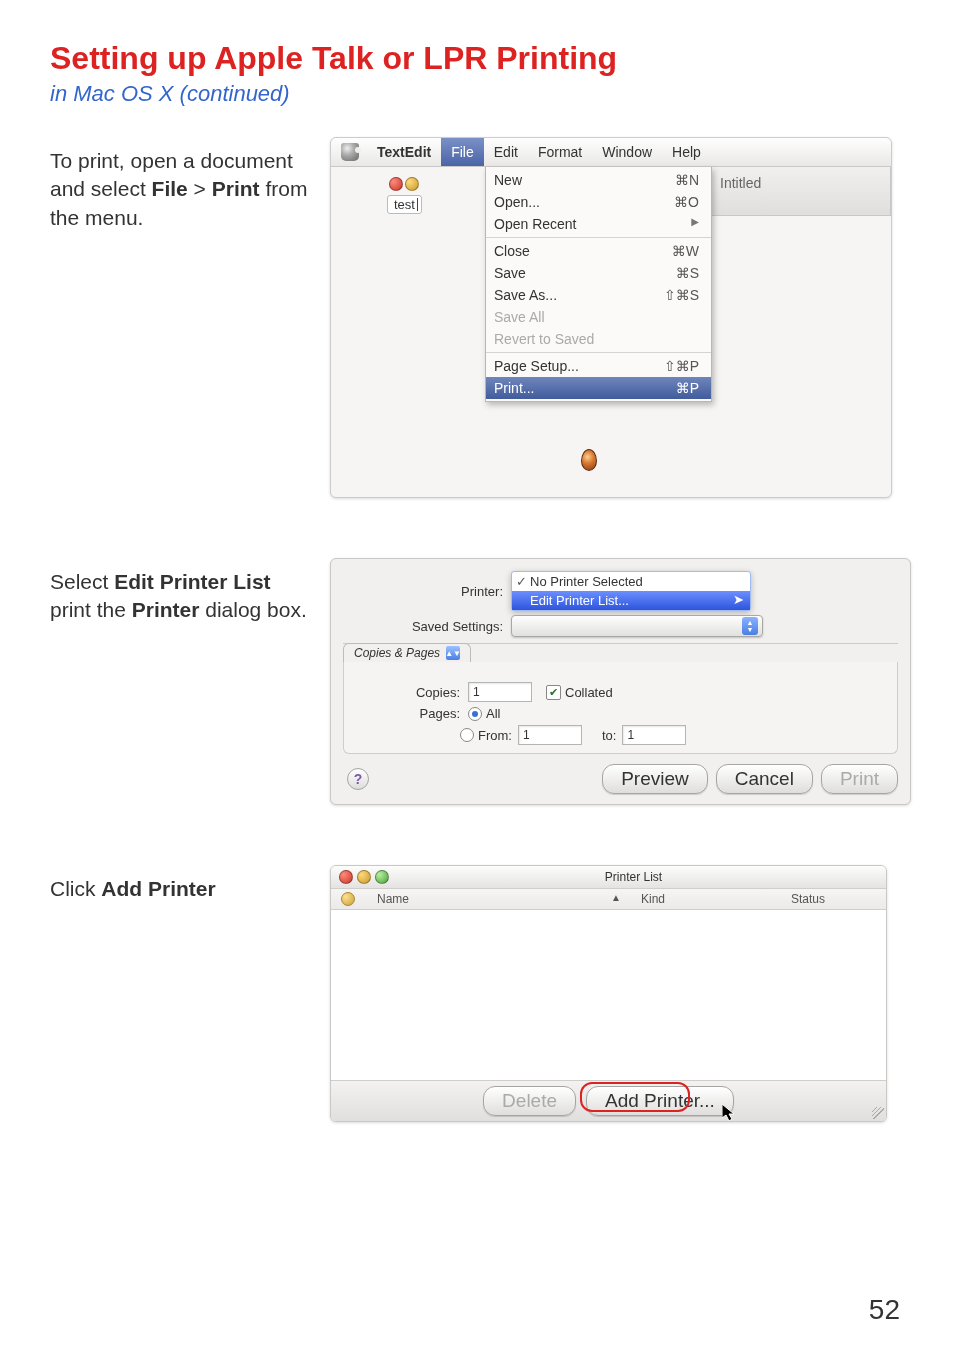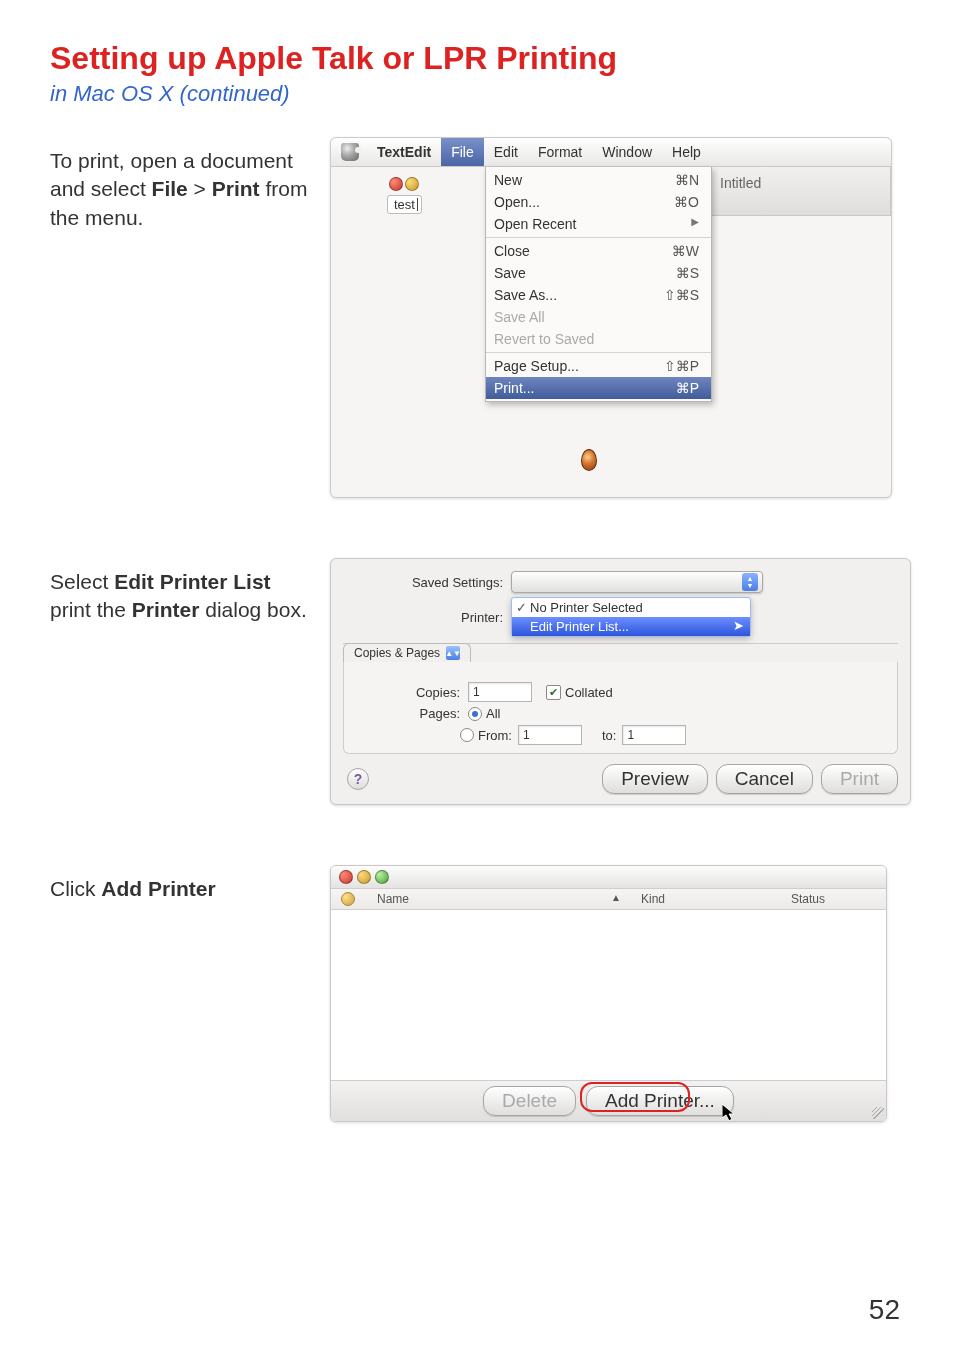--- a/index.html
+++ b/index.html
@@ -198,20 +198,21 @@
     color:#fff;
   }
   .menu-open .mo.sel .cursor {
     position:absolute; right:6px; top:1px; color:#fff;
   }
   .tabrow {
     margin-top:6px;
     border-top:1px solid #ccc;
     padding-top:0;
     display:flex;
+    font-style:italic;
   }
   .tabrow .tab {
     margin-top:-1px;
     background:#f1f0ee;
     border:1px solid #bbb;
     border-bottom:none;
     border-radius:6px 6px 0 0;
     padding:2px 10px;
     font-size:12px;
     display:flex; align-items:center; gap:6px;
@@ -411,35 +412,35 @@
     </div>
   </div>
 
   <div class="section">
     <div class="instr">
       <span>Select </span><span class="bold">Edit Printer List</span><span> print the </span><span class="bold">Printer</span><span> dialog box.</span>
     </div>
     <div class="shot">
       <div class="shot2">
         <div class="row">
-          <div class="lbl">Saved Settings:</div>
-          <div class="popup" style="width:238px;">
-              <span></span>
-              <span class="arrows">▲<br>▼</span>
-            </div>
-        </div>
-        <div class="row">
           <div class="lbl">Printer:</div>
           <div class="menu-open" style="margin-left:0;">
             <div class="mo check">No Printer Selected</div>
             <div class="mo sel">
               <span>Edit Printer List...</span>
               <span class="cursor">➤</span>
             </div>
           </div>
+        </div>
+        <div class="row">
+          <div class="lbl">Saved Settings:</div>
+          <div class="popup" style="width:238px;">
+              <span></span>
+              <span class="arrows">▲<br>▼</span>
+            </div>
         </div>
 
         <div class="tabrow">
           <div class="tab">
             <span>Copies &amp; Pages</span>
             <span class="arrp">▲▼</span>
           </div>
         </div>
         <div class="pane2">
           <div class="row">
@@ -479,20 +480,21 @@
       <span>Click  </span><span class="bold">Add Printer</span>
     </div>
     <div class="shot">
       <div class="shot3">
         <div class="titlebar">
           <div class="traffic" style="gap:4px;">
             <div class="dot r"></div>
             <div class="dot y"></div>
             <div class="dot" style="background:radial-gradient(circle at 30% 30%,#b8f0a0,#4aa03a);"></div>
           </div>
+          <div class="title">Printer List</div>
         </div>
         <div class="columns">
           <div class="col-name">
             <span class="gem"></span>
             <span>Name</span>
             <span style="flex:1"></span>
             <span class="sort">▲</span>
           </div>
           <div style="width:130px;">Kind</div>
           <div>Status</div>

